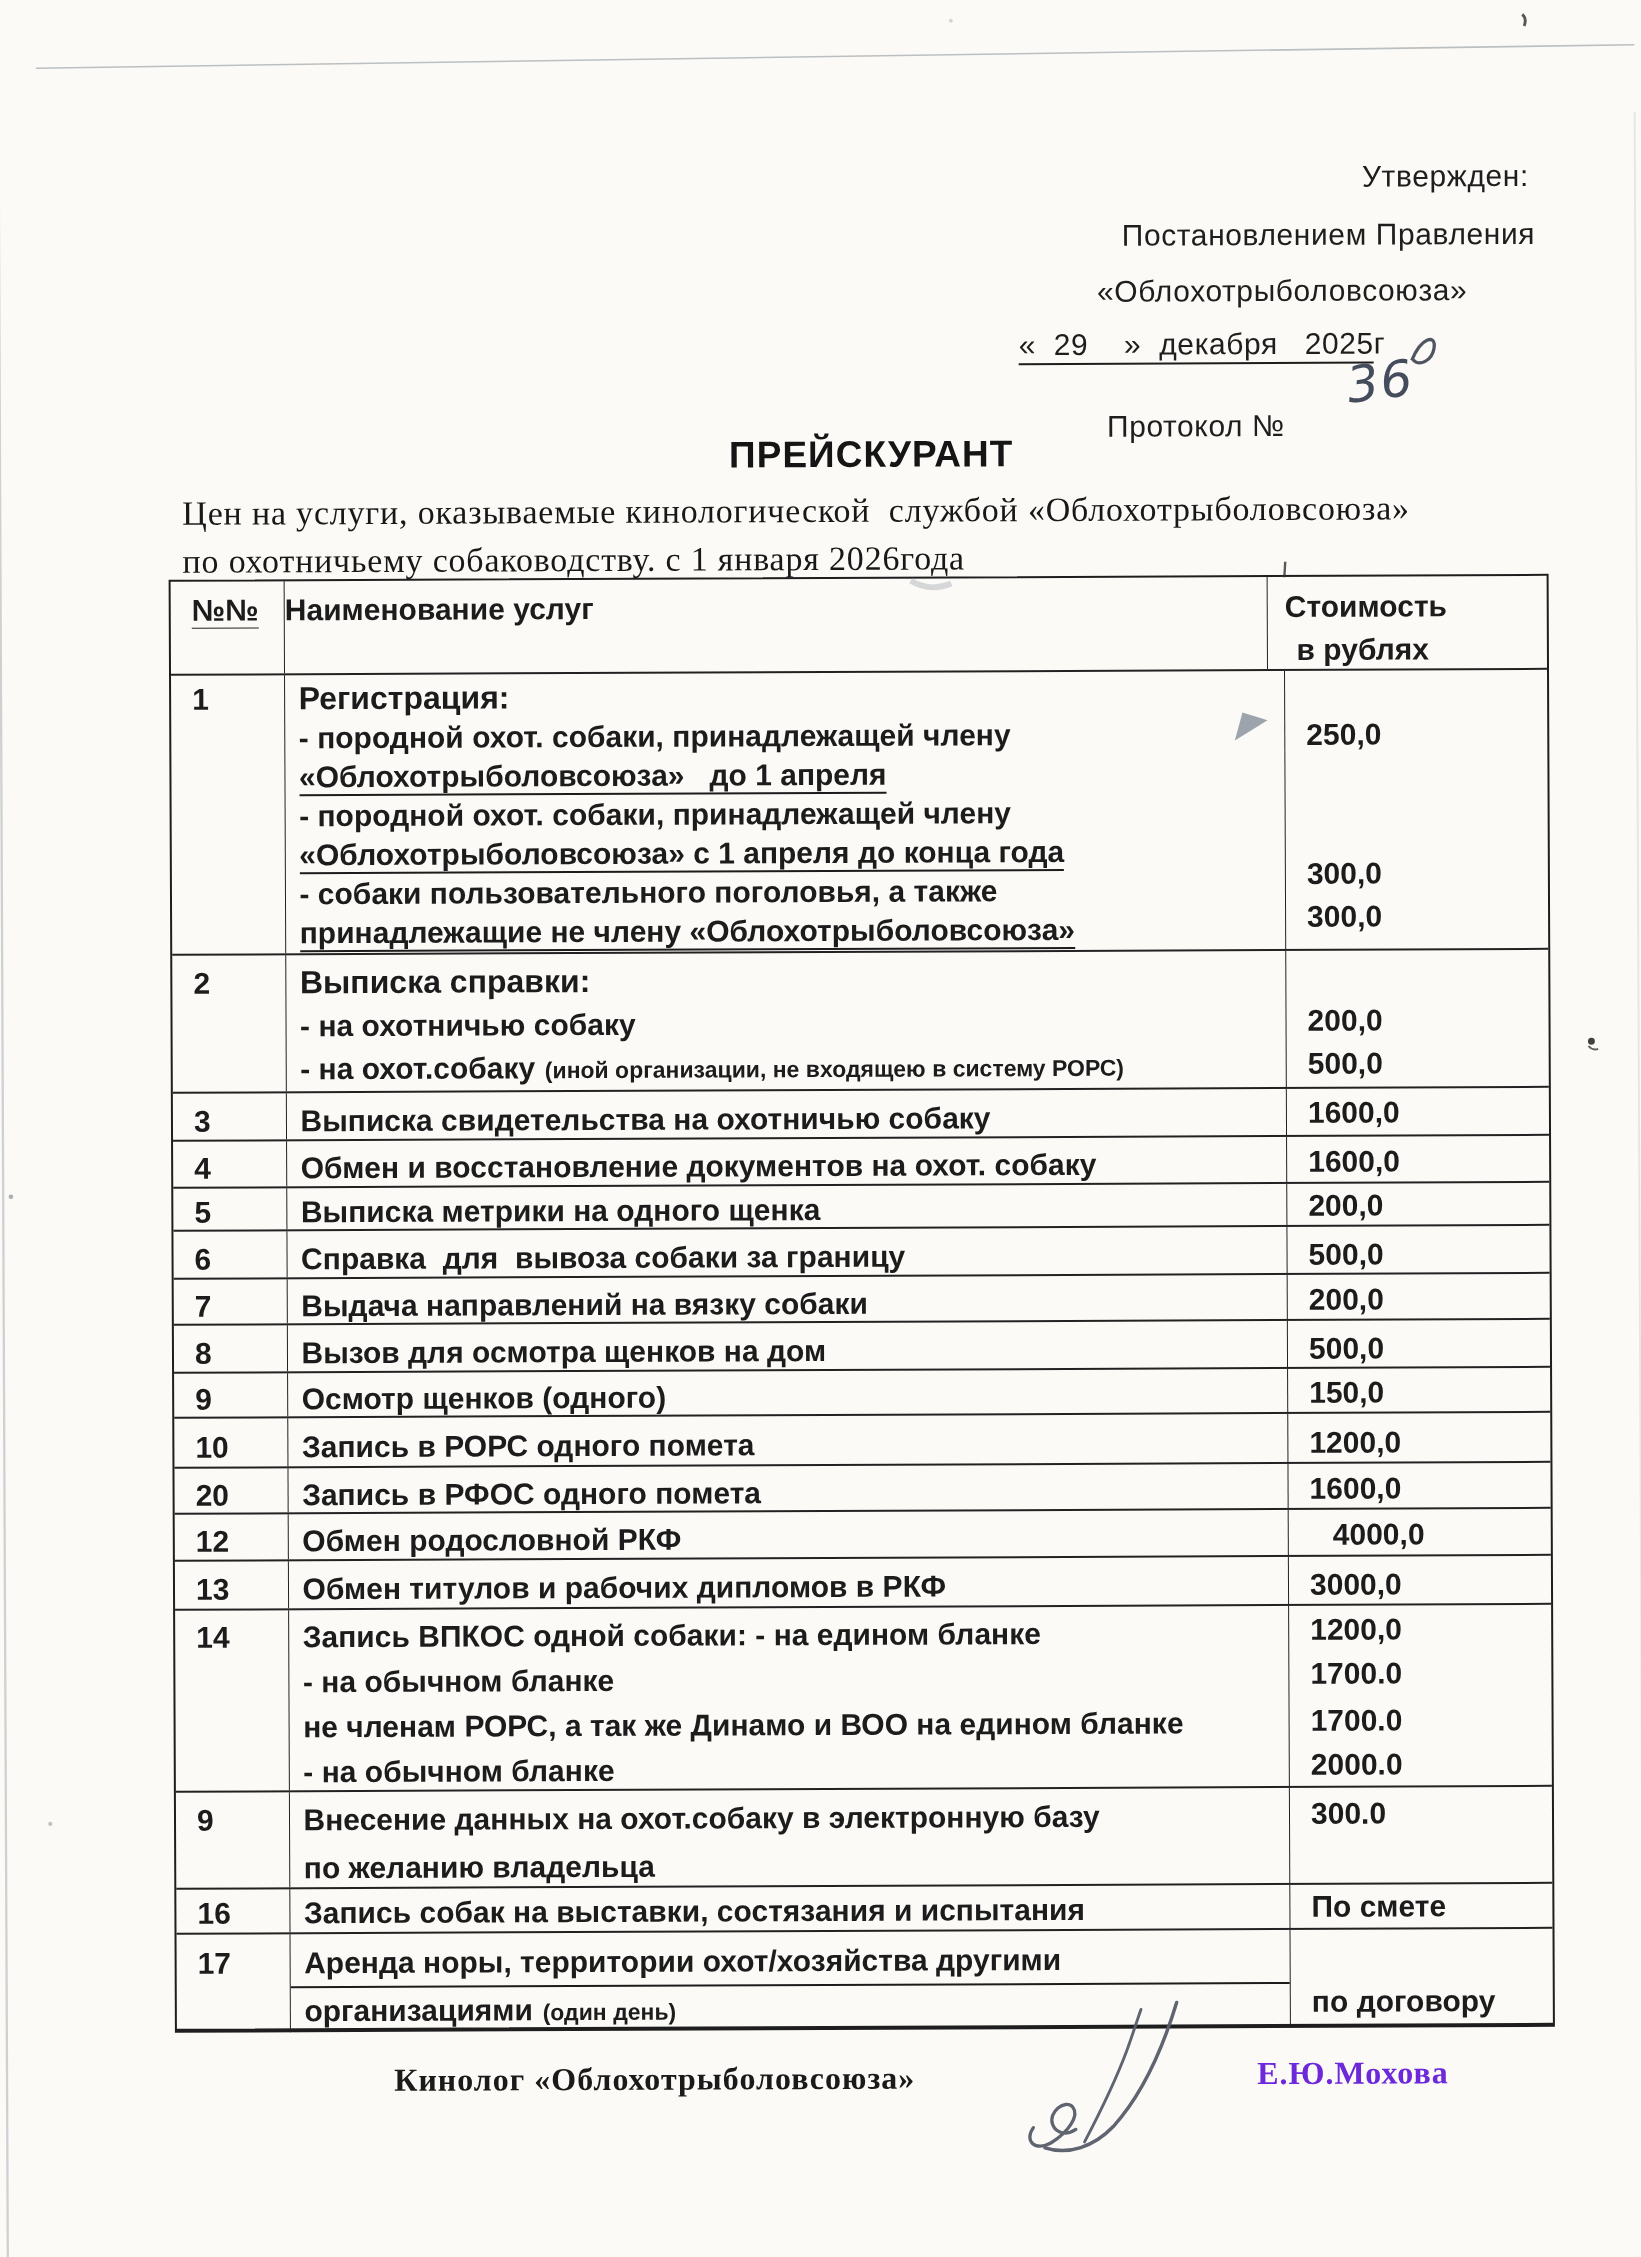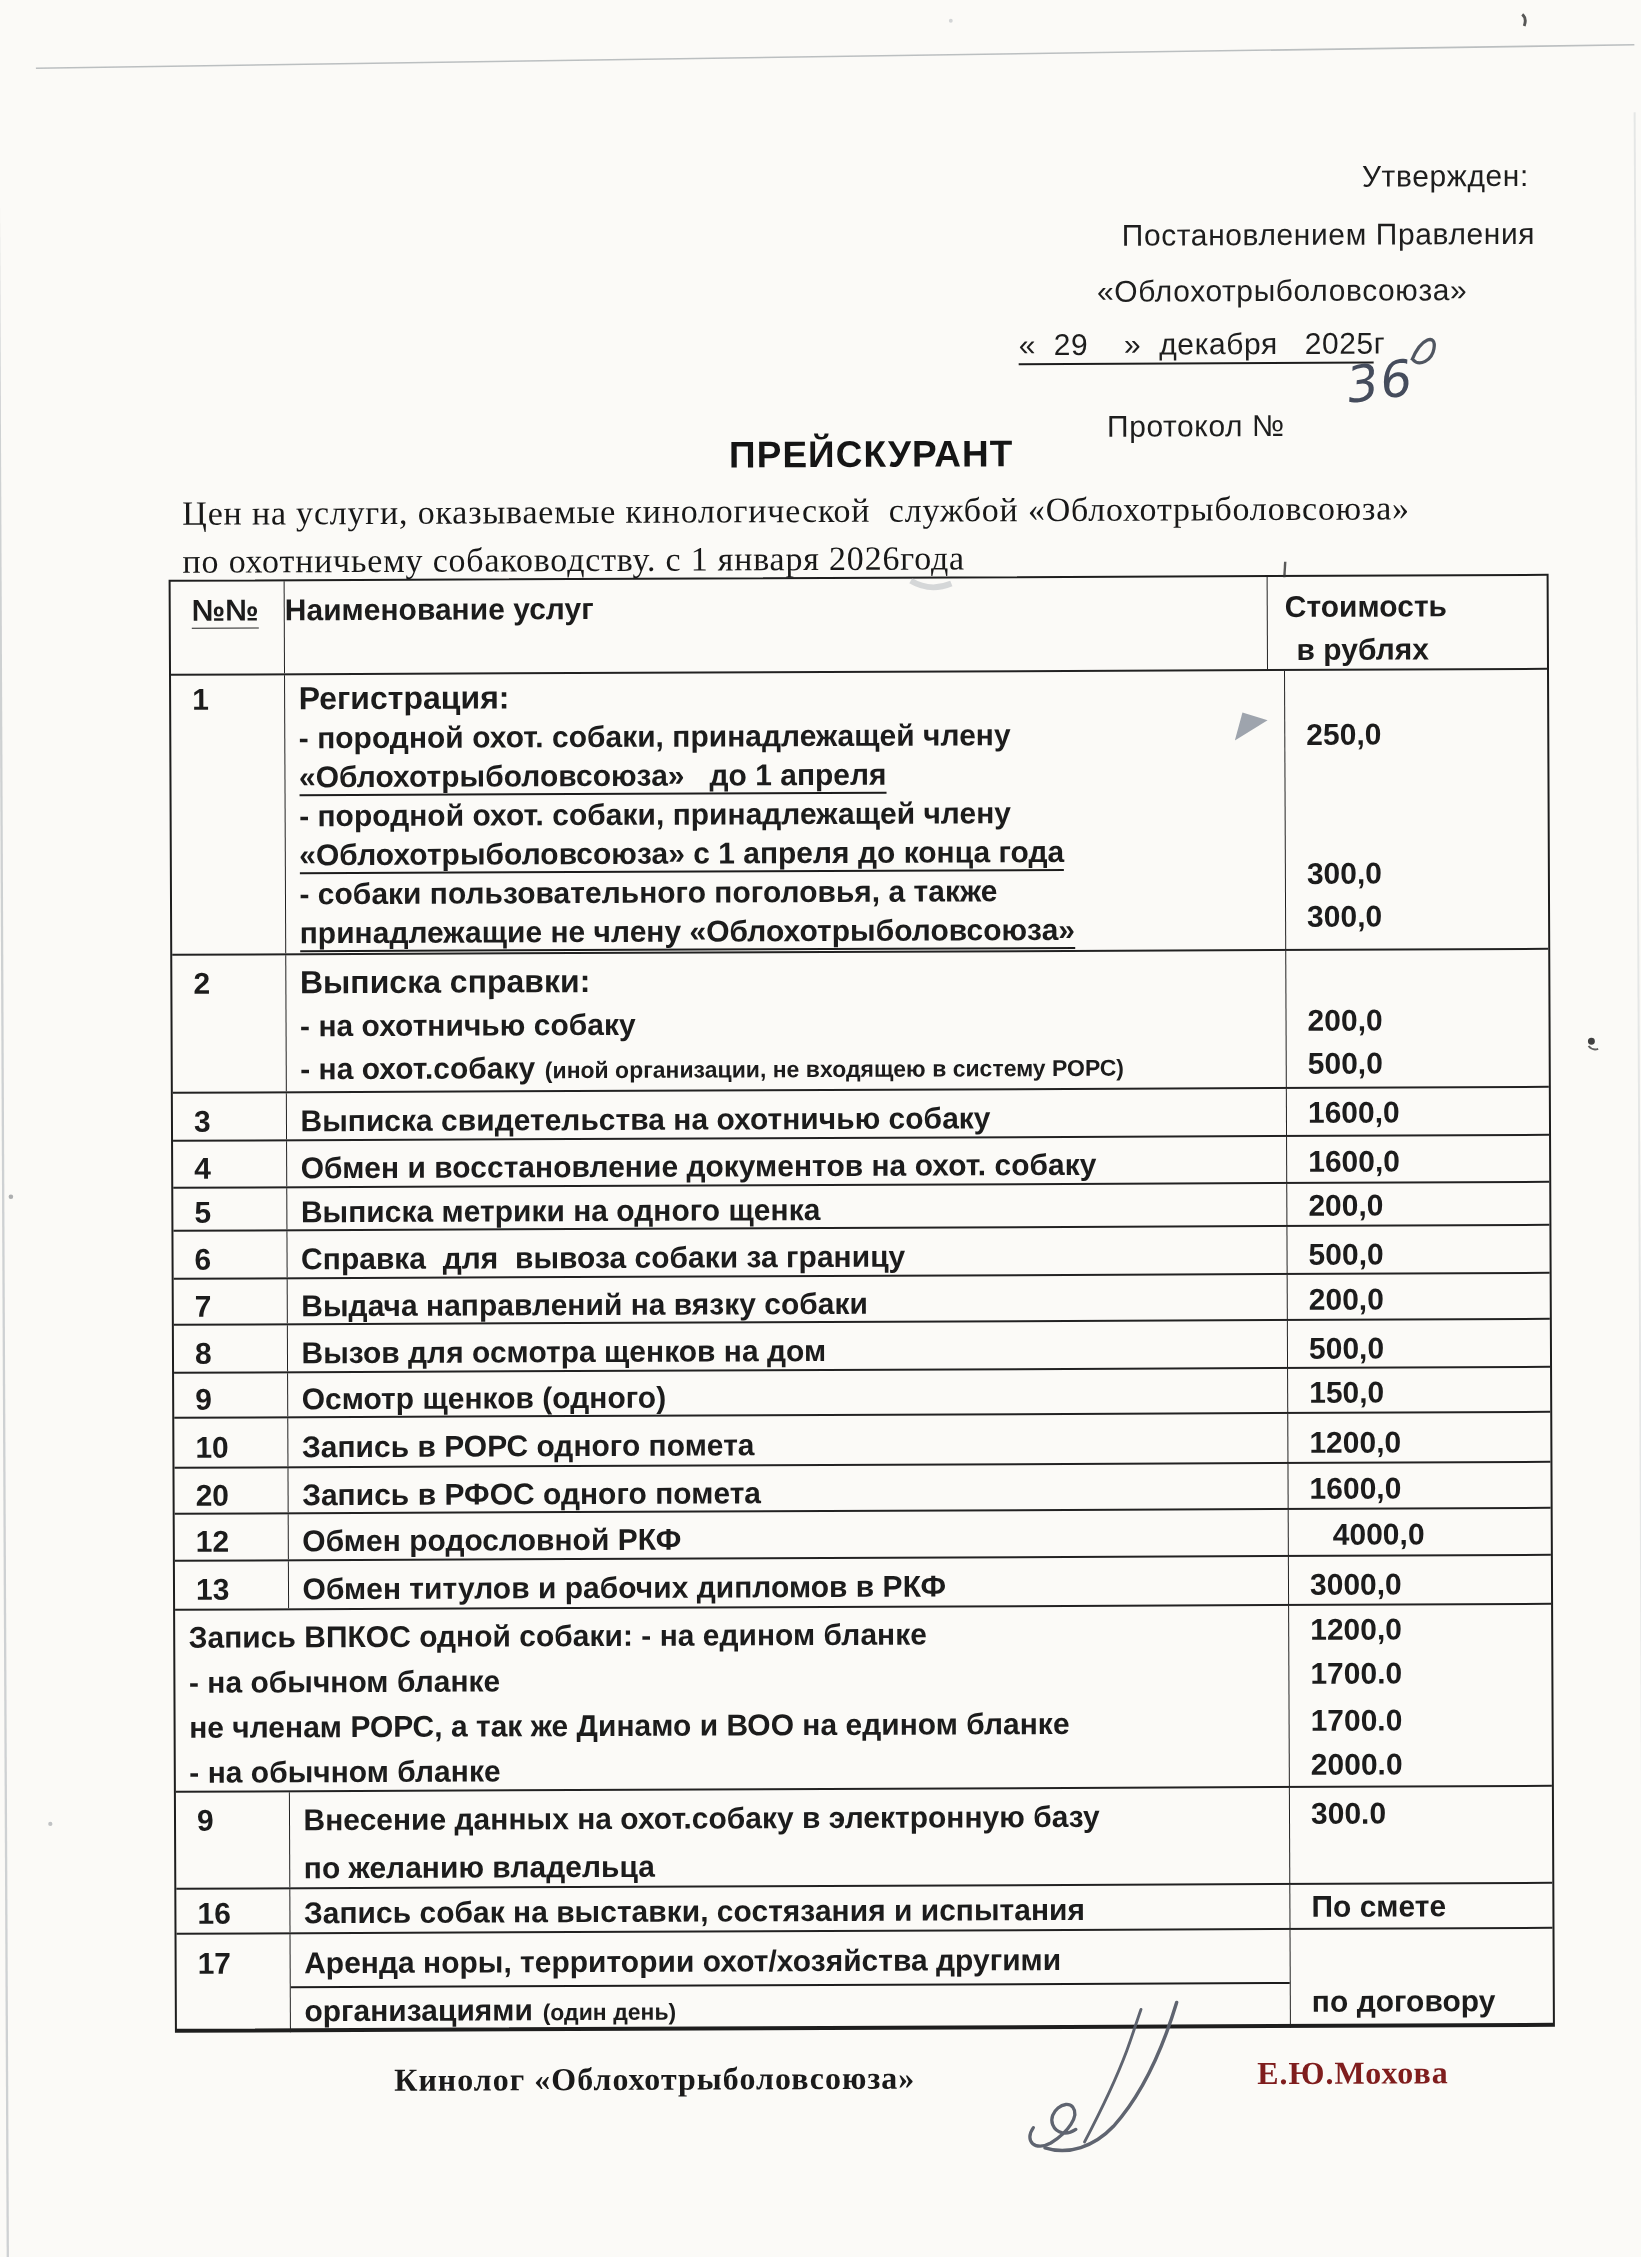--- a/index.html
+++ b/index.html
@@ -60,21 +60,21 @@
   .hdr .c-name{padding-top:11.6px;}
   .hdr .c-num{padding-top:11.6px;}
 
   
   .foot-left{
     position:absolute;top:2060px;left:390px;
     font-family:"Liberation Serif",serif;font-weight:bold;font-size:32px;color:#1a1a1a;letter-spacing:1px;
   }
   .foot-right{
     position:absolute;top:2057px;left:1253px;
-    font-family:"Liberation Serif",serif;font-weight:bold;font-size:32px;color:#7f1d1d;letter-spacing:1px;
+    font-family:"Liberation Serif",serif;font-weight:bold;font-size:32px;color:#6d28d9;letter-spacing:1px;
   }
 
   .artifacts{position:absolute;inset:0;pointer-events:none;}
 </style>
 </head>
 <body>
 
 <div class="sheet">
 
   <div class="appr appr-1">Утвержден:</div>
@@ -219,20 +219,21 @@
       <div class="trow" style="height: 49px;">
         <div class="c-num" style="padding-top: 7.7px; line-height: 39px;">13</div>
         <div class="c-name" style="padding-top: 7.7px;">
           <div class="name-line" style="line-height: 39px;"><span>Обмен титулов и рабочих дипломов в РКФ</span></div>
         </div>
         <div class="c-price">
           <div class="price-line" style="top: 9.7px;">3000,0</div>
         </div>
       </div>
       <div class="trow" style="height: 182px;">
+        <div class="c-num" style="padding-top: 3.9px; line-height: 45px;">14</div>
         <div class="c-name" style="padding-top: 3.9px;">
           <div class="name-line" style="line-height: 45px;"><span>Запись ВПКОС одной собаки: - на едином бланке</span></div>
           <div class="name-line" style="line-height: 45px;"><span>- на обычном бланке</span></div>
           <div class="name-line" style="line-height: 45px;"><span>не членам РОРС, а так же Динамо и ВОО на едином бланке</span></div>
           <div class="name-line" style="line-height: 45px;"><span>- на обычном бланке</span></div>
         </div>
         <div class="c-price">
           <div class="price-line" style="top: 5.8px;">1200,0</div>
           <div class="price-line" style="top: 50px;">1700.0</div>
           <div class="price-line" style="top: 97px;">1700.0</div>

